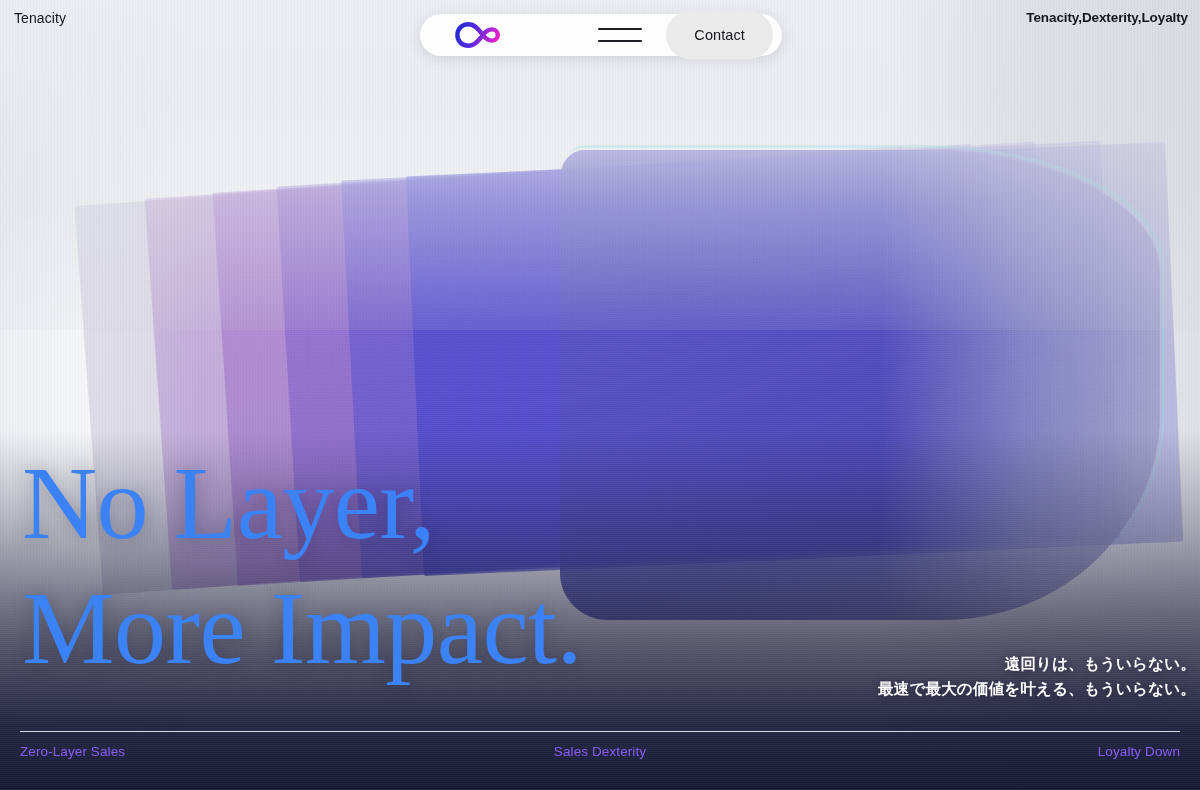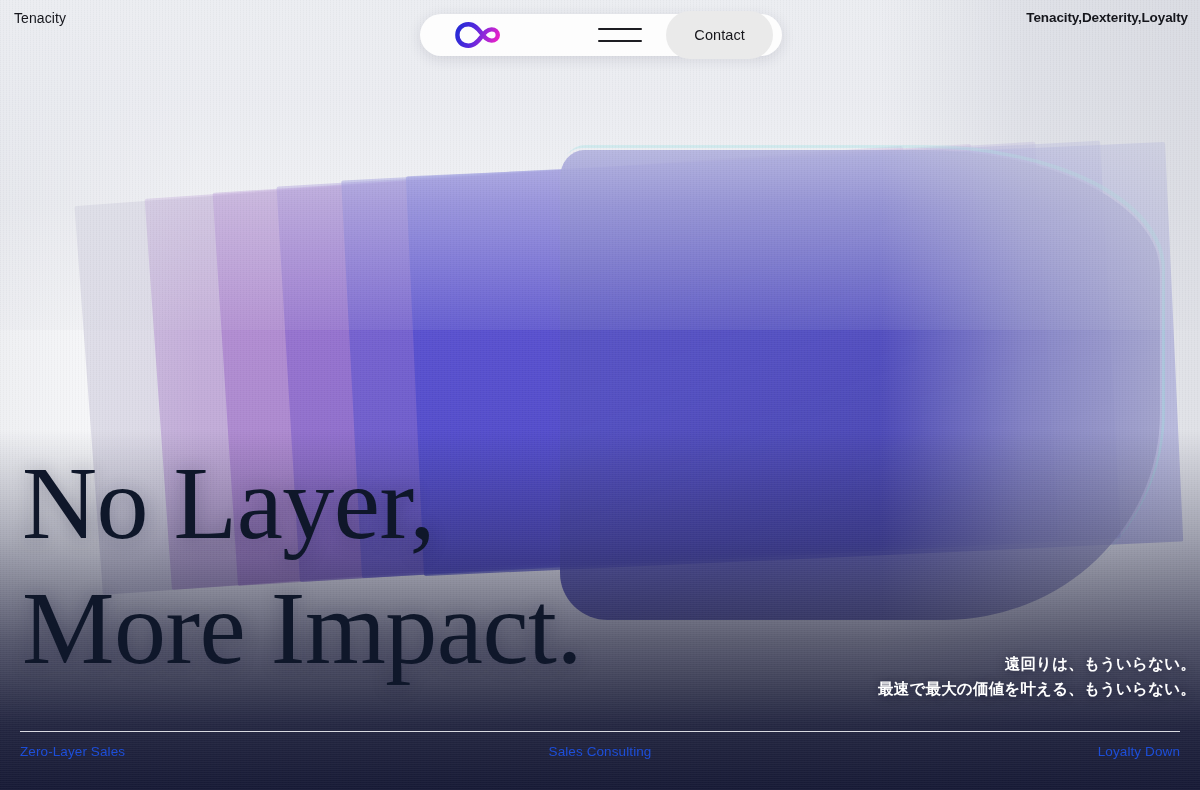--- a/index.html
+++ b/index.html
@@ -160,21 +160,21 @@
     cursor:pointer;
   }
 
   
   .headline {
     position:absolute; left:22px; top:452px;
     font-family:"Liberation Serif", serif;
     font-weight:400;
     font-size:104px;
     line-height:0.98;
-    color:#0f172a;
+    color:#3b82f6;
     letter-spacing:-0.5px;
     text-shadow:0 2px 18px rgba(20,20,50,0.28);
   }
   .headline .line { display:block; white-space:nowrap; }
   .headline .line2 { margin-top:23px; }
 
   
   .subcopy {
     position:absolute; right:4px; top:652px;
     text-align:right;
@@ -194,21 +194,21 @@
     width:1160px; height:1px;
     background:#e9eaf0;
     opacity:0.92;
   }
   .footer {
     position:absolute; left:0; top:744px;
     width:1200px; height:30px;
   }
   .footer-item {
     position:absolute;
-    font-size:13.5px; color:#1d4ed8;
+    font-size:13.5px; color:#8b5cf6;
     font-weight:400; letter-spacing:0.1px;text-align:center;
   }
   .f-left   { left:20px; }
   .f-center { left:50%; transform:translateX(-50%); }
   .f-right  { right:20px; }
 </style>
 </head>
 <body>
 
 <div class="page">
@@ -289,17 +289,17 @@
   </h1>
 
   <div class="subcopy">
     <span>遠回りは、もういらない。</span>
     <span>最速で最大の価値を叶える、もういらない。</span>
   </div>
 
   <div class="footer-rule"></div>
   <div class="footer">
     <div class="footer-item f-left">Zero-Layer Sales</div>
-    <div class="footer-item f-center">Sales Consulting</div>
+    <div class="footer-item f-center">Sales Dexterity</div>
     <div class="footer-item f-right">Loyalty Down</div>
   </div>
 
 </div>
 
 </body></html>

